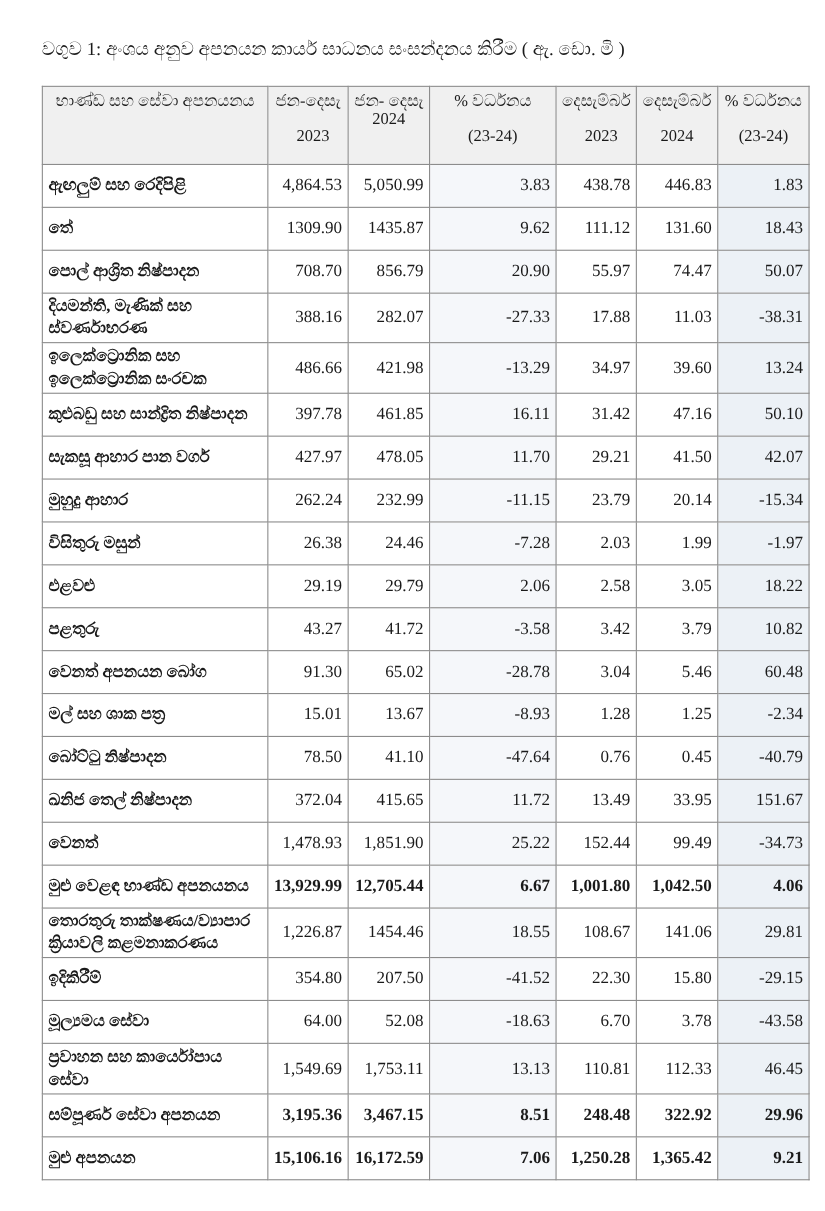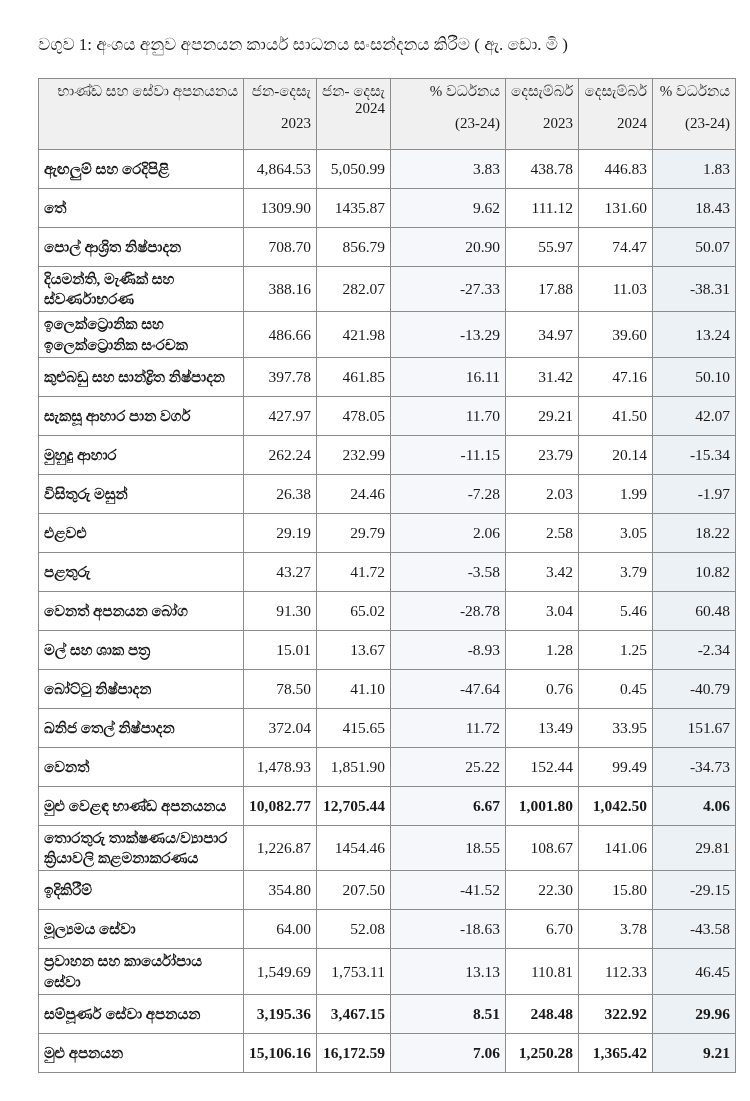--- a/index.html
+++ b/index.html
@@ -39,21 +39,21 @@
   table.exports col.c6 { width: 83px; }
   table.exports th, table.exports td {
     border: 1px solid #8c8c8c;
     padding: 2px 5px;
     overflow: hidden;
   }
   
   table.exports thead th {
     background: #f0f0f0;
     font-weight: normal;
-    text-align: right;
+    text-align: center;
     vertical-align: top;
     height: 64px;
     padding-top: 4px;
   }
   th.h-first {
     vertical-align: middle;
     padding-left: 4px;
   }
   .h-line2 { display: block; }
   .h-gap .h-line2 { margin-top: 15px; }
@@ -249,21 +249,21 @@
           <td class="lbl">වෙනත්</td>
           <td class="num">1,478.93</td>
           <td class="num">1,851.90</td>
           <td class="num pct1">25.22</td>
           <td class="num">152.44</td>
           <td class="num">99.49</td>
           <td class="num pct2">-34.73</td>
         </tr>
         <tr class="bold-all">
           <td class="lbl">මුළු වෙළඳ භාණ්ඩ අපනයනය</td>
-          <td class="num">10,082.77</td>
+          <td class="num">13,929.99</td>
           <td class="num">12,705.44</td>
           <td class="num pct1">6.67</td>
           <td class="num">1,001.80</td>
           <td class="num">1,042.50</td>
           <td class="num pct2">4.06</td>
         </tr>
         <tr>
           <td class="lbl">තොරතුරු තාක්ෂණය/ව්‍යාපාර ක්‍රියාවලි කළමනාකරණය</td>
           <td class="num">1,226.87</td>
           <td class="num">1454.46</td>

